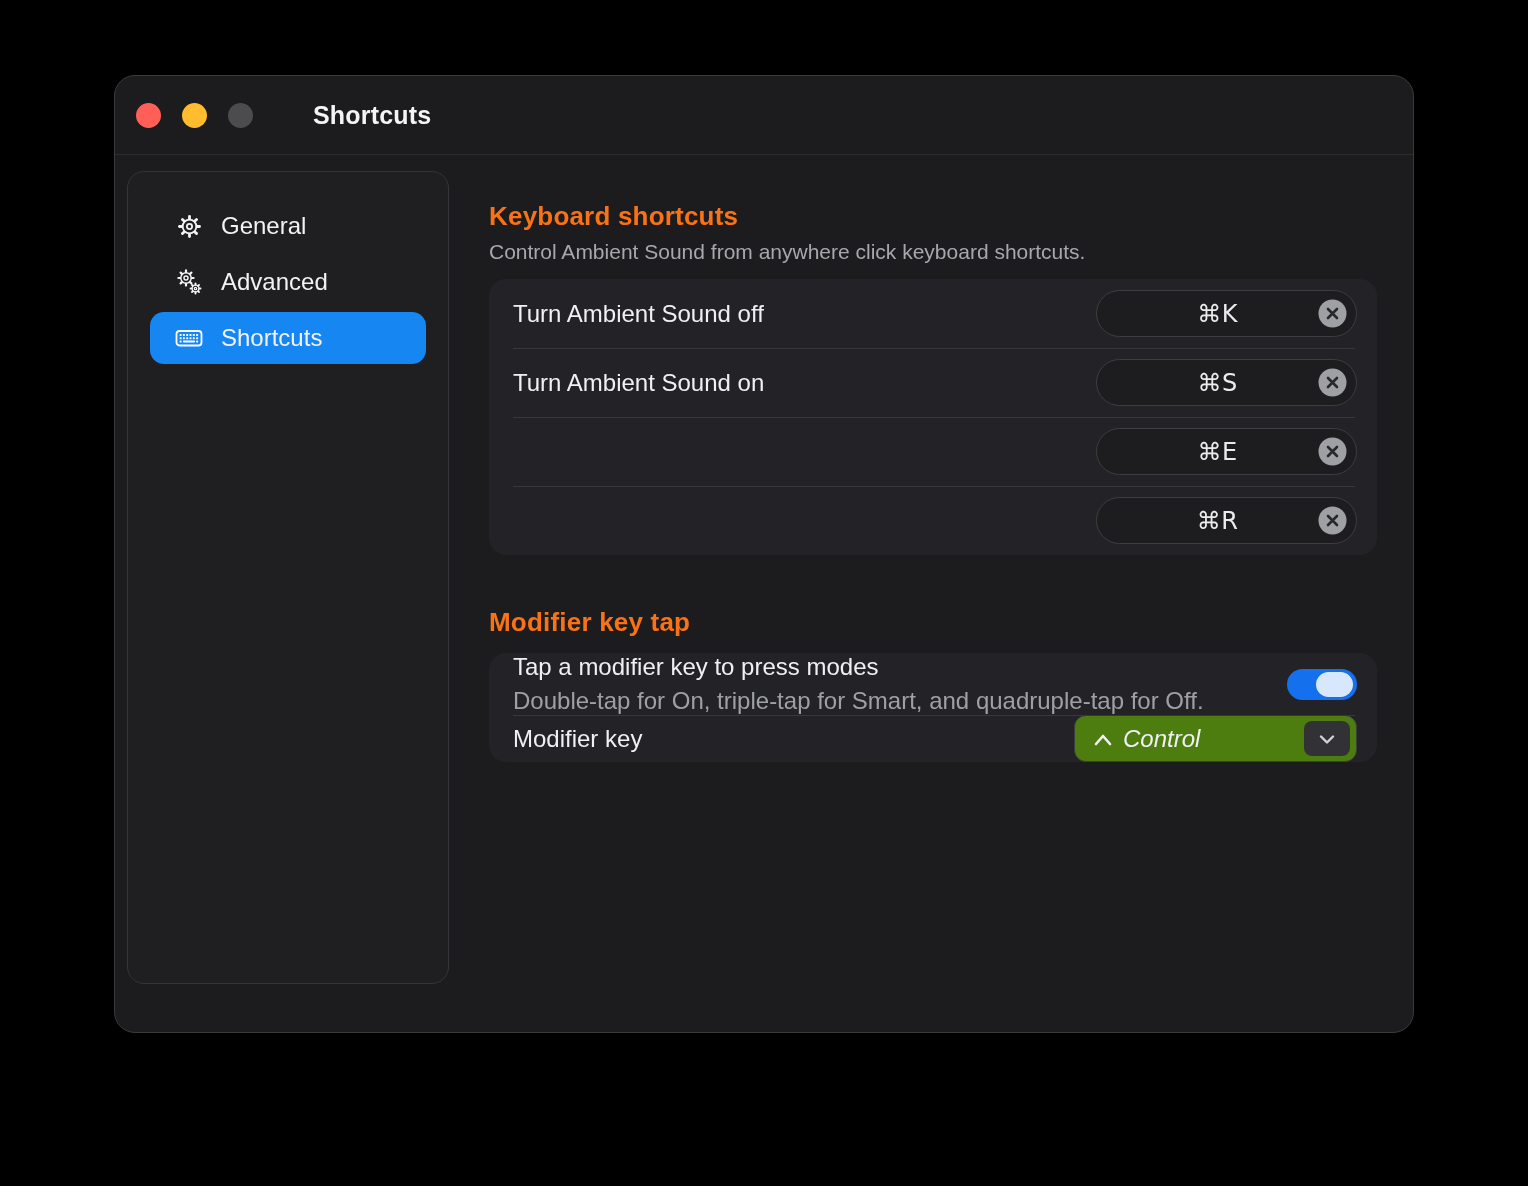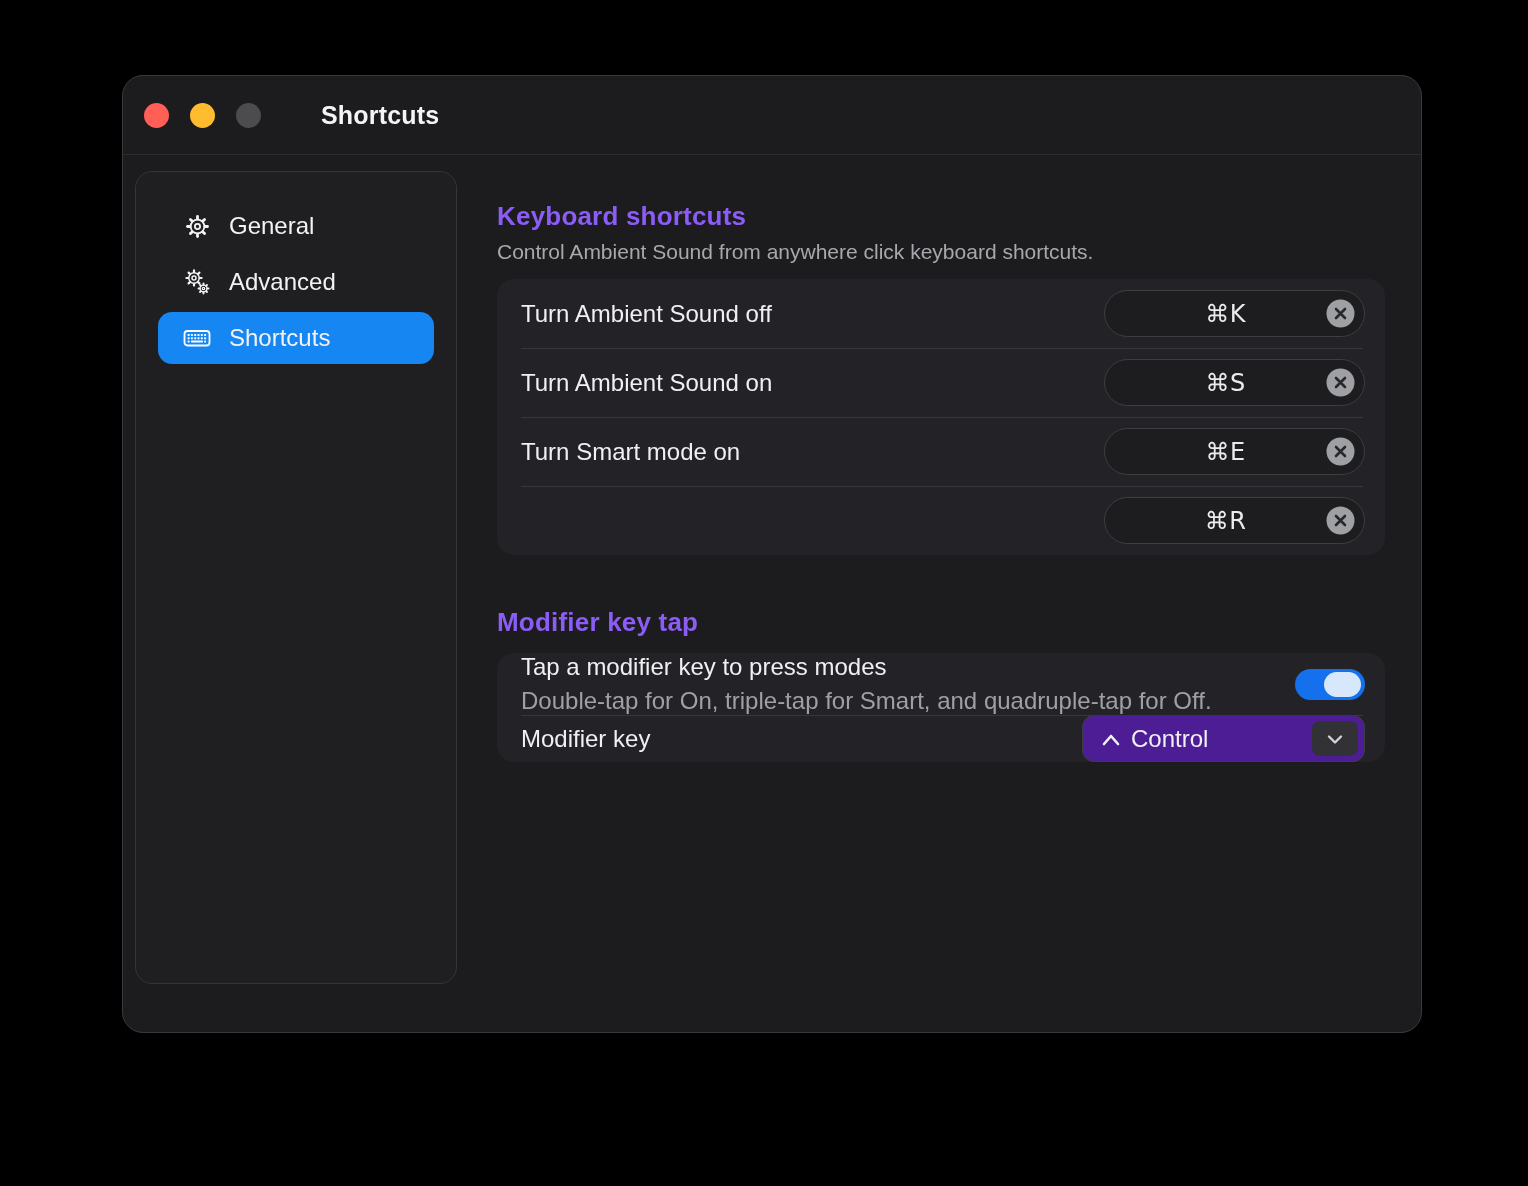--- a/index.html
+++ b/index.html
@@ -15,21 +15,20 @@
   
   .window {
     position: absolute;
     left: 114px; top: 75px;
     width: 1300px; height: 958px;
     background: #1c1c1e;
     border: 1px solid #3a3a3e;
     border-radius: 21px;
     box-shadow: 0 30px 80px rgba(0,0,0,0.6);
     overflow: hidden;
-    margin-left: 8px;
   }
 
   
   .titlebar {
     height: 79px;
     display: flex;
     align-items: center;
     padding-left: 21px;
     border-bottom: 1px solid rgba(255,255,255,0.07);
   }
@@ -76,21 +75,21 @@
   }
   .side-item .icon { width: 30px; height: 30px; display: flex; align-items: center; justify-content: center; flex: none; }
   .side-item .label { margin-left: 17px; white-space: nowrap; }
   .side-item.active { background: var(--accent-blue, #1586f2); font-weight: 500; }
 
   
   .main { flex: 1; margin-left: 40px; padding-top: 30px; }
   .section-heading {
     font-size: 26px;
     font-weight: 700;
-    color: #8b5cf6;
+    color: #f97316;
     letter-spacing: 0.2px;
   }
   .section-desc {
     margin-top: 8px;
     font-size: 21px;
     color: #a7a8ad;
   }
 
   .group {
     margin-top: 15px;
@@ -174,25 +173,26 @@
     border-radius: 13px;
     background: var(--toggle-knob, #d8e8fc);
   }
 
   
   .dropdown {
     width: 283px; height: 47px;
     flex: none;
     display: flex;
     align-items: center;
-    background: #4c1d95;
+    background: #4d7c0f;
     border: 1px solid #3e3e42;
     border-radius: 12px;
     padding: 0 6px 0 17px;
     cursor: default;
+    font-style: italic;
   }
   .dropdown .mod-symbol { width: 22px; height: 16px; flex: none; display: flex; margin-top: 2px; }
   .dropdown .dd-value {
     flex: 1;
     margin-left: 9px;
     font-size: 24px;
     color: #f0f0f2;
     white-space: nowrap;
   }
   .dd-chevron-box {
@@ -332,21 +332,20 @@
             <button class="clear-btn">
               <svg width="29" height="29" viewBox="0 0 29 29">
                 <circle cx="14.5" cy="14.5" r="14" fill="#9fa0a4"></circle>
                 <path d="M10 10 L19 19 M19 10 L10 19" stroke="#28282b" stroke-width="2.6" stroke-linecap="round"></path>
               </svg>
             </button>
           </div>
         </div>
 
         <div class="row shortcut-row">
-          <span class="row-label">Turn Smart mode on</span>
           <div class="capsule">
             <span class="shortcut-text">⌘E</span>
             <button class="clear-btn">
               <svg width="29" height="29" viewBox="0 0 29 29">
                 <circle cx="14.5" cy="14.5" r="14" fill="#9fa0a4"></circle>
                 <path d="M10 10 L19 19 M19 10 L10 19" stroke="#28282b" stroke-width="2.6" stroke-linecap="round"></path>
               </svg>
             </button>
           </div>
         </div>

